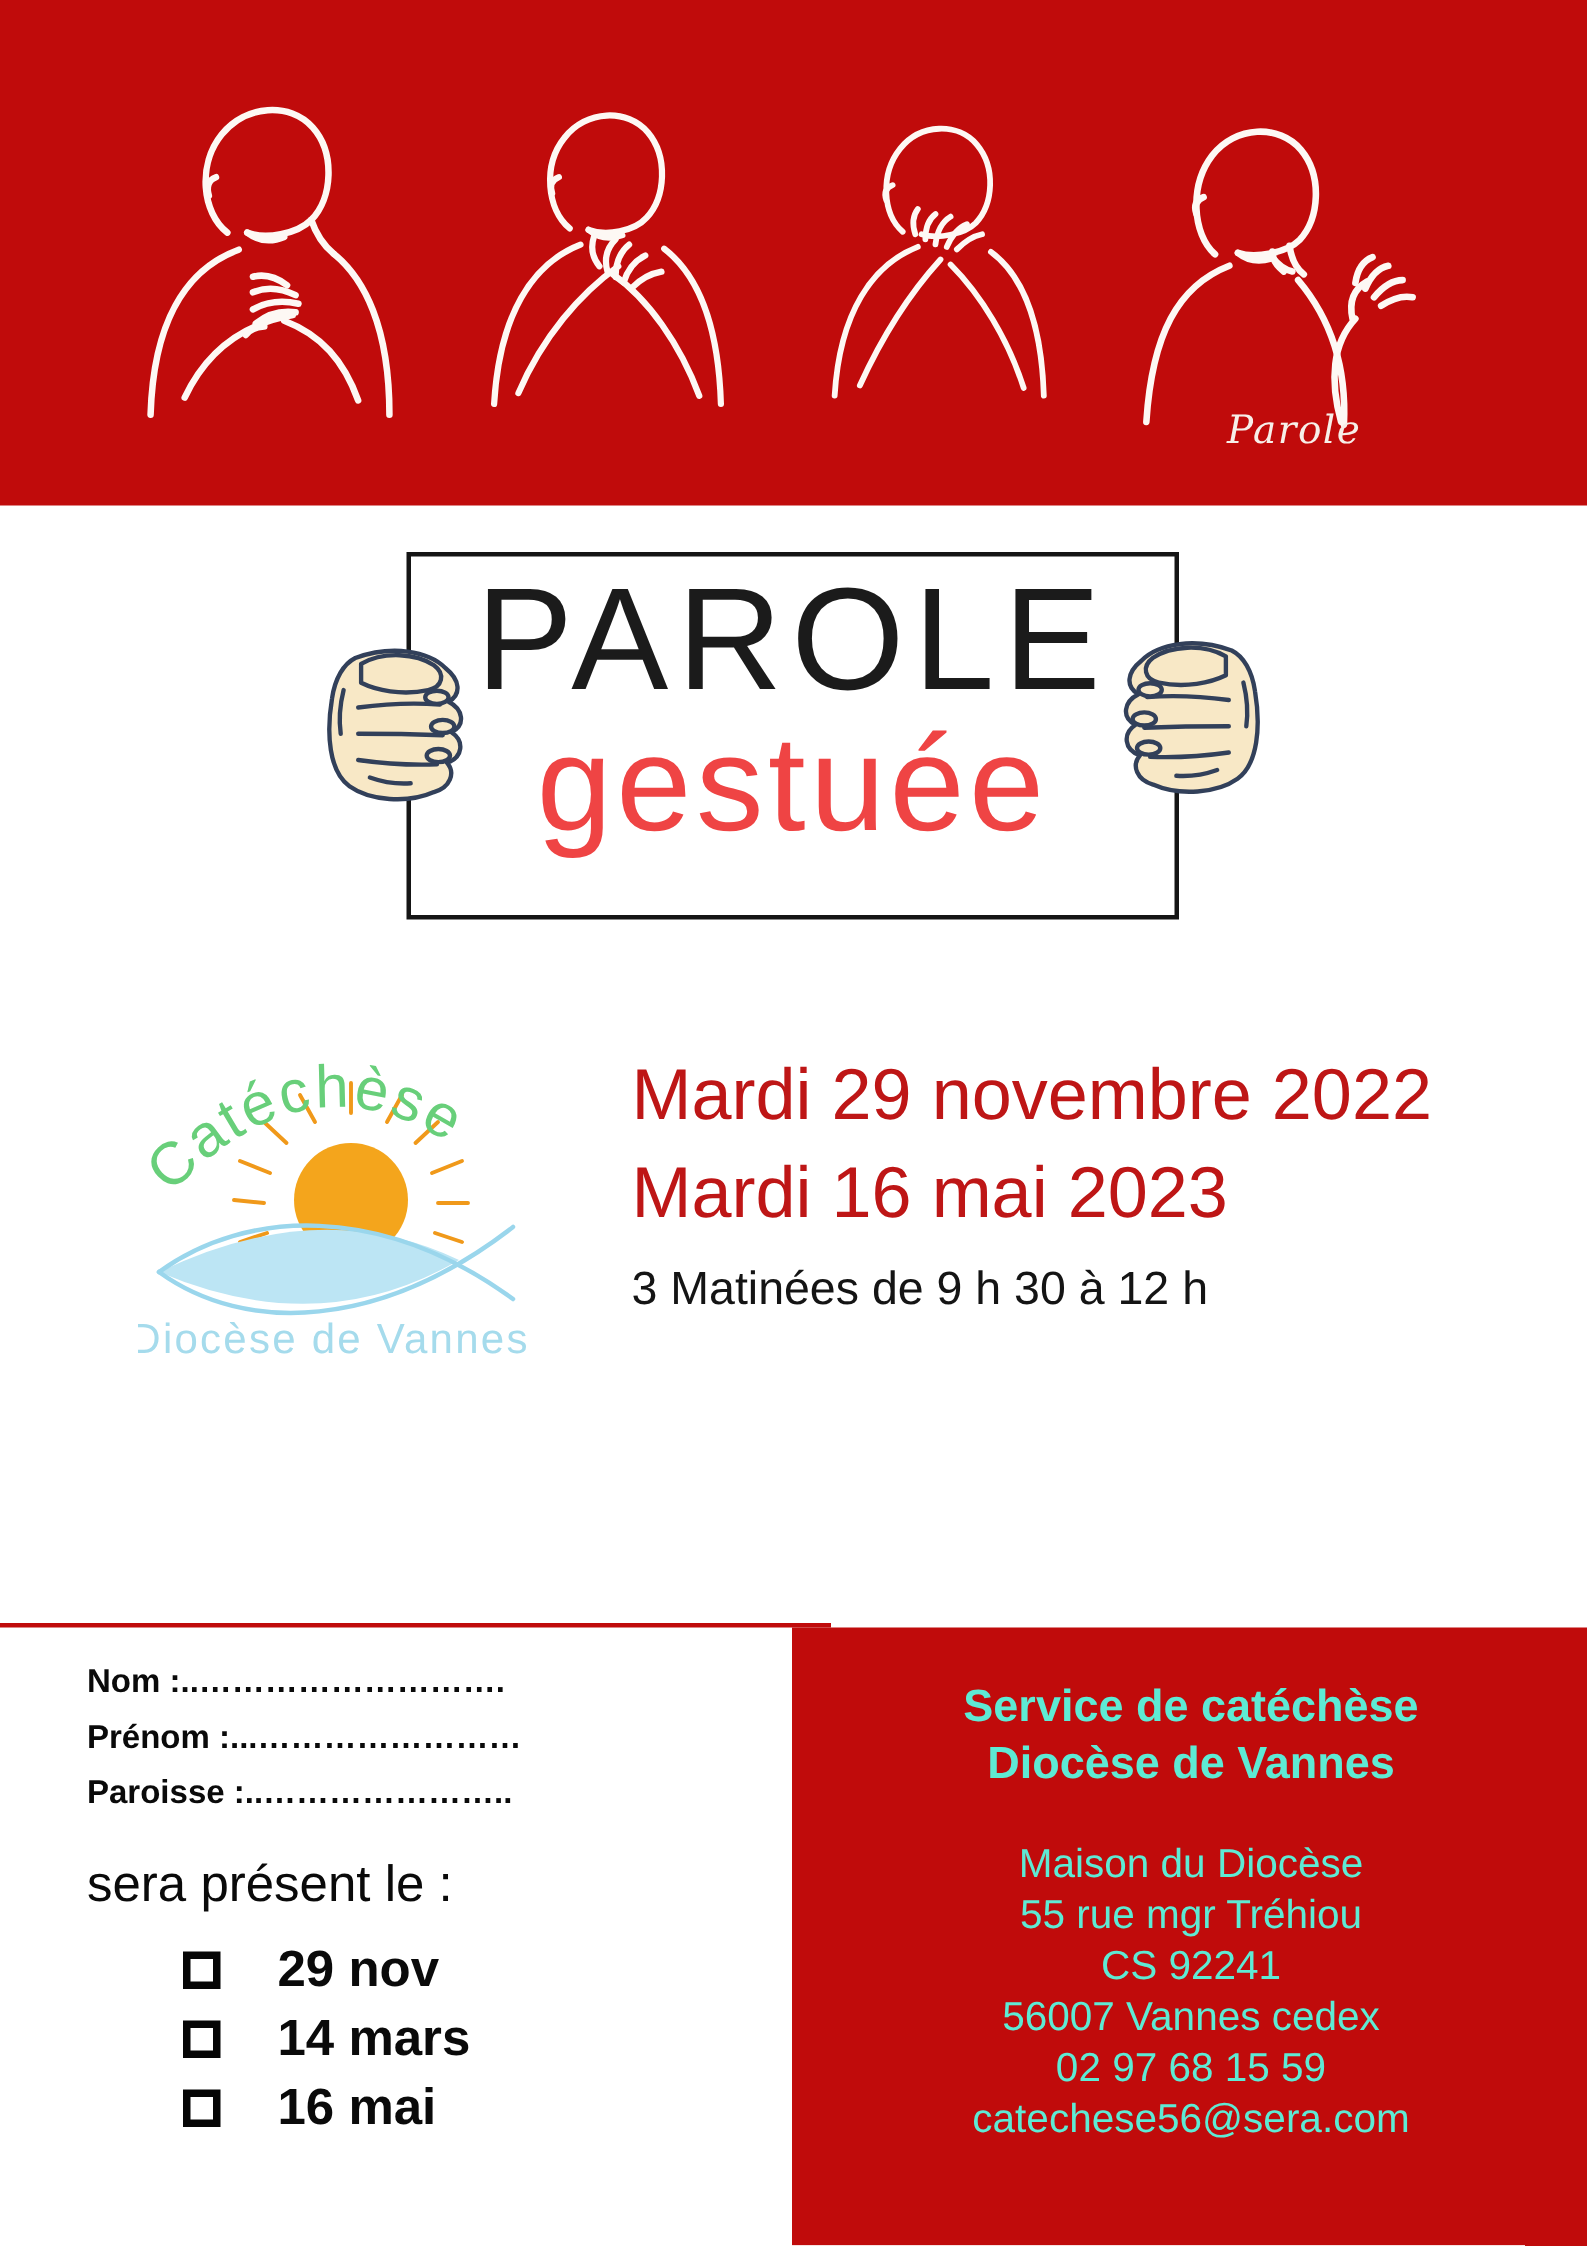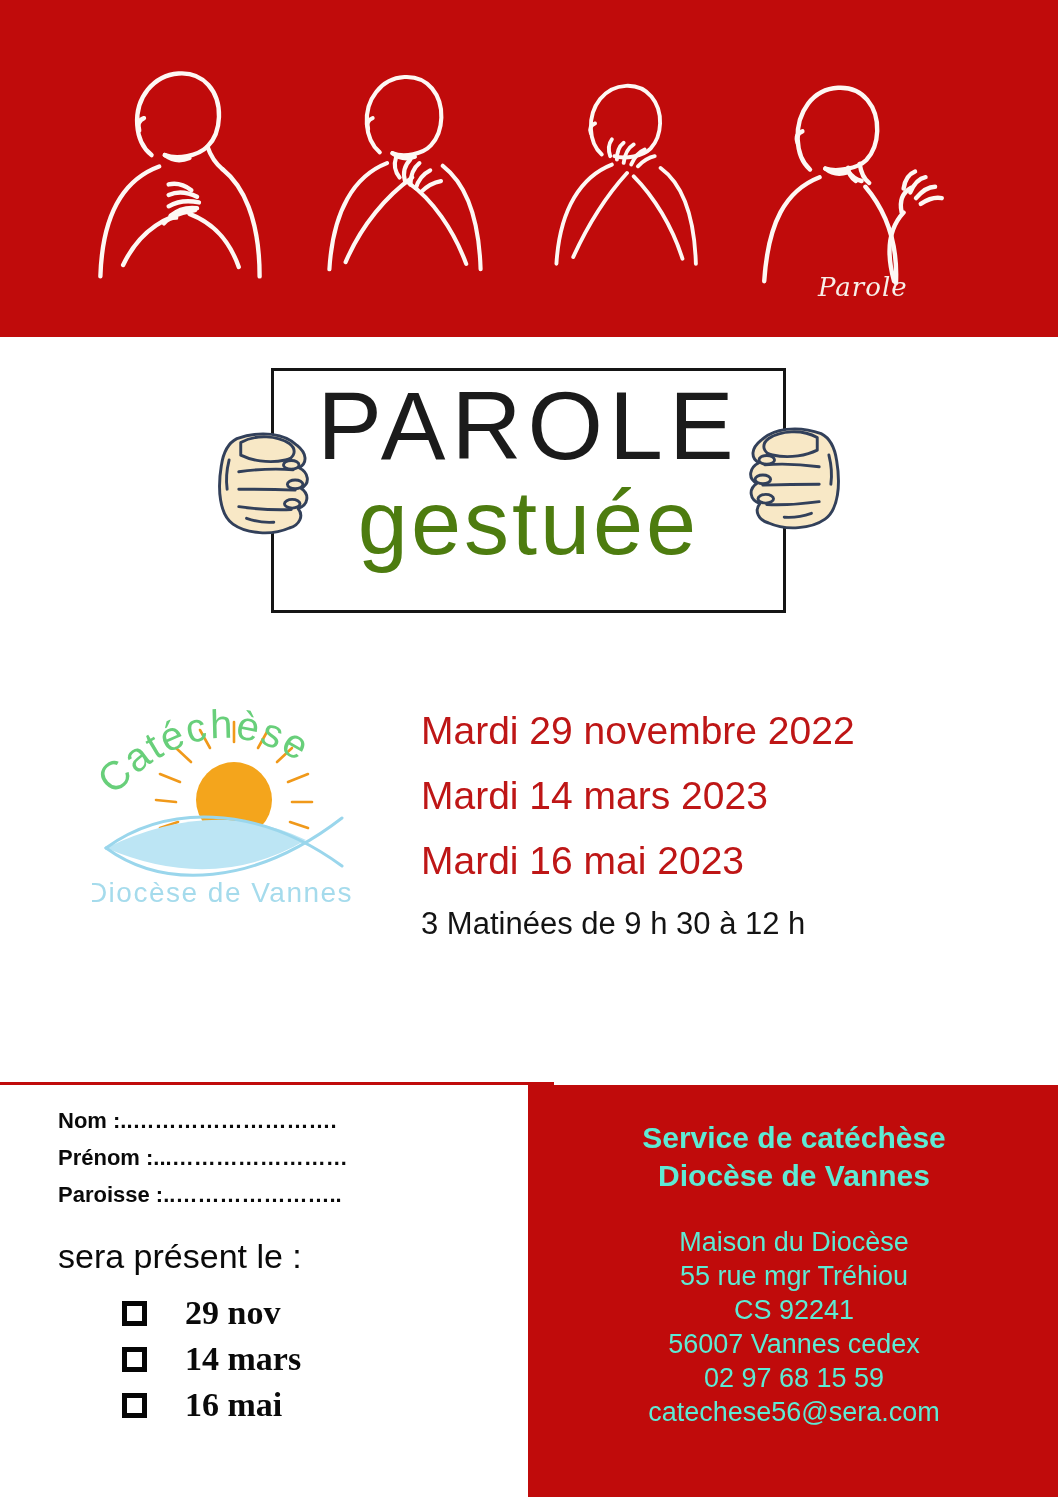--- a/index.html
+++ b/index.html
@@ -22,46 +22,46 @@
     position:absolute;left:271px;top:368px;width:509px;height:239px;
     border:3px solid #151515;background:#ffffff;
     display:flex;flex-direction:column;align-items:center;
   }
   .sign-title{
     margin-top:6px;font-size:97px;line-height:1.0;font-weight:200;
     letter-spacing:6px;color:#1b1b1b;
   }
   .sign-subtitle{
     margin-top:4px;font-size:90px;line-height:1.0;font-weight:200;
-    letter-spacing:3px;color:#4d7c0f;
+    letter-spacing:3px;color:#ef4444;
   }
   .hand{position:absolute;width:122px;height:136px;}
   .hand svg{display:block;width:100%;height:100%;}
   .hand-left{left:205px;top:427px;}
   .hand-right{left:731px;top:422px;transform:scaleX(-1);}
   
   .logo{position:absolute;left:92px;top:698px;width:262px;height:218px;}
   .logo svg{display:block;width:100%;height:100%;}
   
   .dates{position:absolute;left:421px;top:698px;width:620px;}
-  .date-line{font-size:39px;line-height:65px;color:#BE1616;white-space:nowrap;}
+  .date-line{font-size:48px;line-height:65px;color:#BE1616;white-space:nowrap;}
   .schedule-line{margin-top:13px;font-size:31px;color:#141414;white-space:nowrap;}
   
   .divider{position:absolute;left:0;top:1082px;width:554px;height:3px;background:#C00B0B;}
   
   .form{position:absolute;left:58px;top:1102px;width:470px;color:#0a0a0a;}
   .form-field{font-size:22px;line-height:37px;font-weight:bold;white-space:nowrap;}
   .attendance{margin-top:25px;font-size:34px;line-height:37px;font-weight:normal;}
   .options{margin-top:15px;}
   .option-row{height:46px;display:flex;align-items:center;}
   .checkbox{
     display:inline-block;width:15px;height:15px;border:5px solid #060606;
     margin-left:64px;margin-right:38px;background:#ffffff;flex:0 0 auto;
   }
-  .option-label{font-size:34px;font-weight:bold;font-family:Liberation Serif, serif;}
+  .option-label{font-size:34px;font-weight:bold;}
   
   .contact-box{
     position:absolute;left:528px;top:1085px;width:532px;height:412px;
     background:#C00B0B;color:#5eead4;text-align:center;
   }
   .contact-heading{margin-top:34px;font-size:30px;line-height:38px;font-weight:bold;}
   .contact-address{margin-top:30px;font-size:27px;line-height:34px;}
 </style>
 </head>
 <body>
@@ -204,21 +204,20 @@
       </g>
       <text font-family="Liberation Sans,sans-serif" font-size="40" fill="#68CF7A" letter-spacing="2">
         <textPath href="#arcp" startOffset="1%">Catéchèse</textPath>
       </text>
       <text x="128" y="204" text-anchor="middle" font-family="Liberation Sans,sans-serif" font-size="28" fill="#A5DBEC" letter-spacing="1.5">Diocèse de Vannes</text>
     </svg>
   </div>
 
   <div class="dates">
     <div class="date-line">Mardi 29 novembre 2022</div>
-    <div class="date-line">Mardi 14 mars 2023</div>
     <div class="date-line">Mardi 16 mai 2023</div>
     <div class="schedule-line">3 Matinées de 9 h 30 à 12 h</div>
   </div>
 
   <div class="divider"></div>
 
   <div class="form">
     <div class="form-field">Nom :..……………………….</div>
     <div class="form-field">Prénom :...……………………</div>
     <div class="form-field">Paroisse :..…………………..</div>

